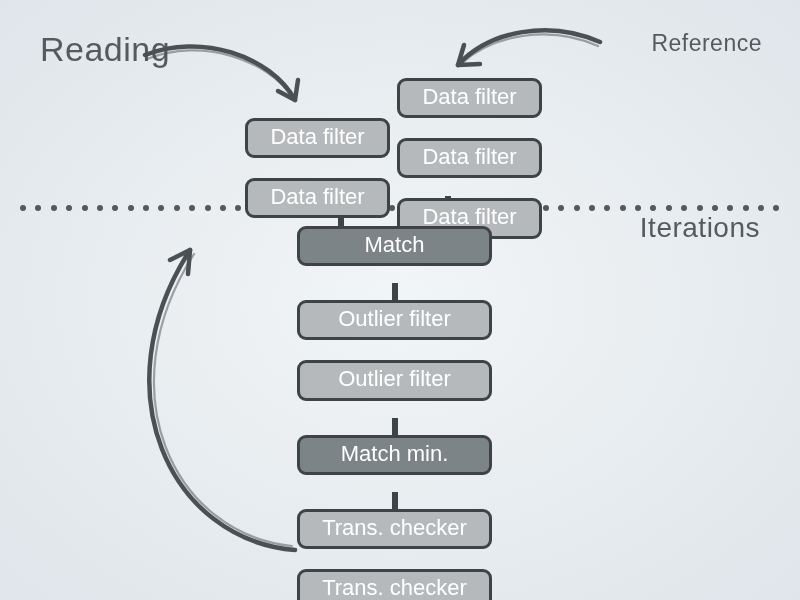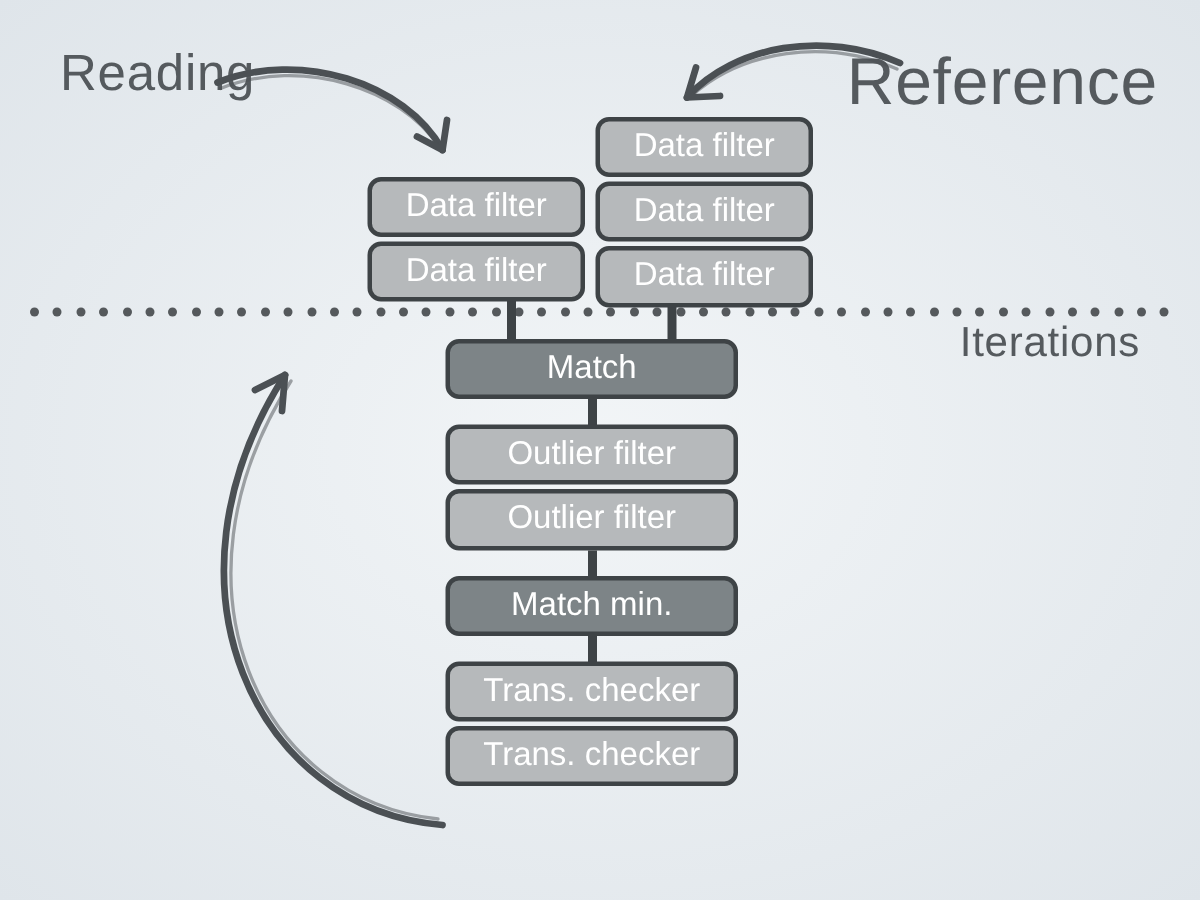--- a/index.html
+++ b/index.html
@@ -16,21 +16,21 @@
     width: 800px;
     height: 600px;
   }
   .label {
     position: absolute;
     color: #555a5e;
     font-weight: 300;
     letter-spacing: 0.5px;
   }
   .label-reading   { left: 40px;  top: 30px;  font-size: 34px; }
-  .label-reference { right: 28px; top: 30px;  font-size: 44px; }
+  .label-reference { right: 38px; top: 30px;  font-size: 23px; }
   .label-iter      { right: 40px; top: 212px; font-size: 28px; }
 
   .dotrow {
     position: absolute;
     left: 0;
     top: 205px;
     width: 800px;
     height: 8px;
     display: flex;
     justify-content: space-between;
@@ -57,21 +57,21 @@
     box-sizing: border-box;
     width: 100%;
     text-align: center;
     border: 3.5px solid #3e4346;
     border-radius: 9px;
     font-size: 22px;
     font-weight: 300;
     color: #fff;
     padding: 4px 8px 6px 8px;
     line-height: 1.1;
-    margin-bottom: 3px;
+    margin-bottom: 20px;
     position: relative;
   }
   .node.light { background: #b6b9bb; }
   .node.dark  { background: #7d8487; }
 
   .joiner {
     width: 6px;
     height: 10px;
     background: #3e4346;
     margin: -3px 0 -3px 0;

